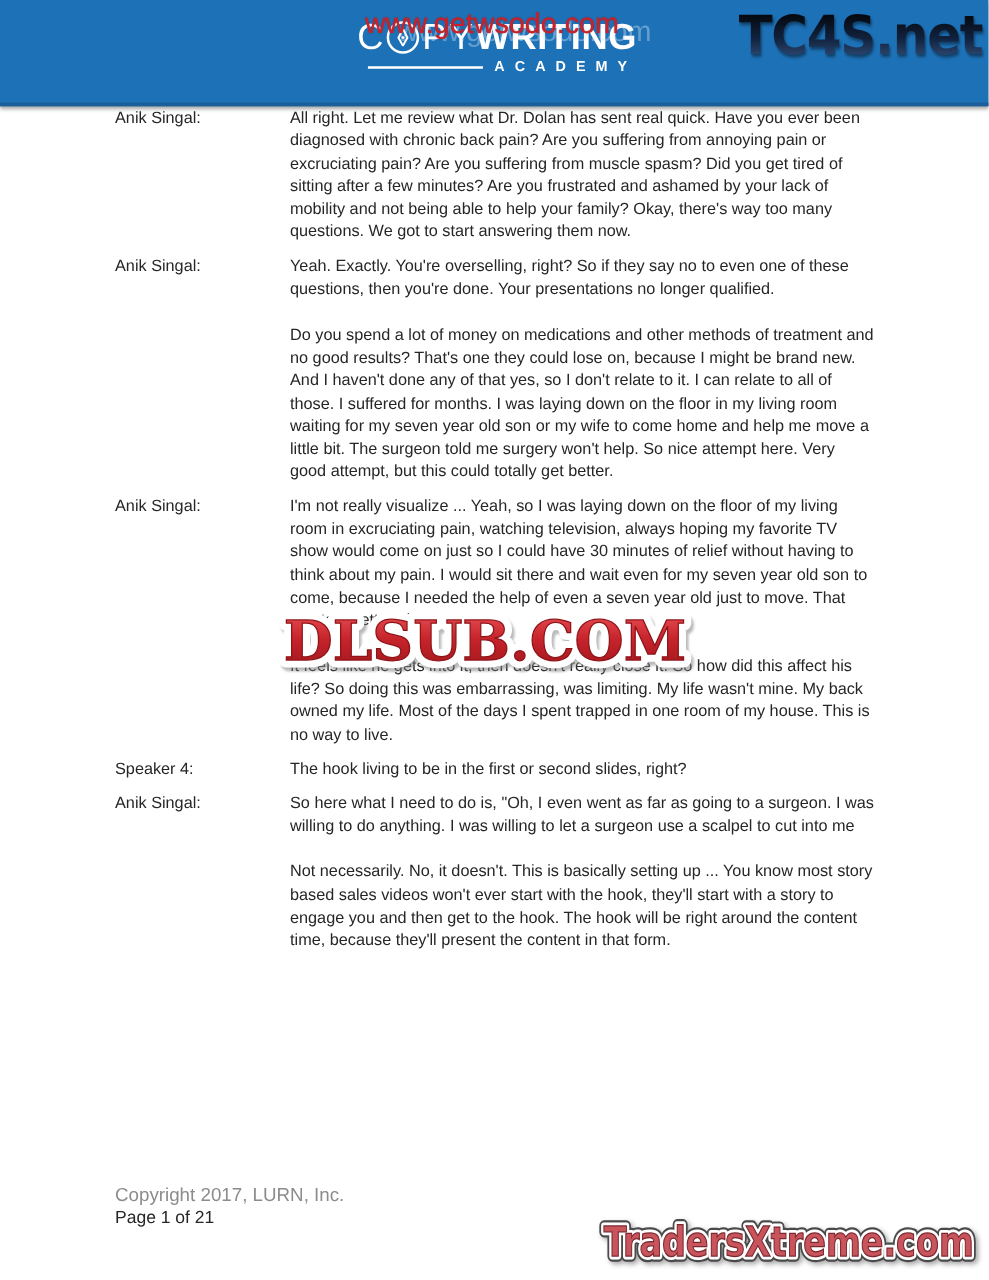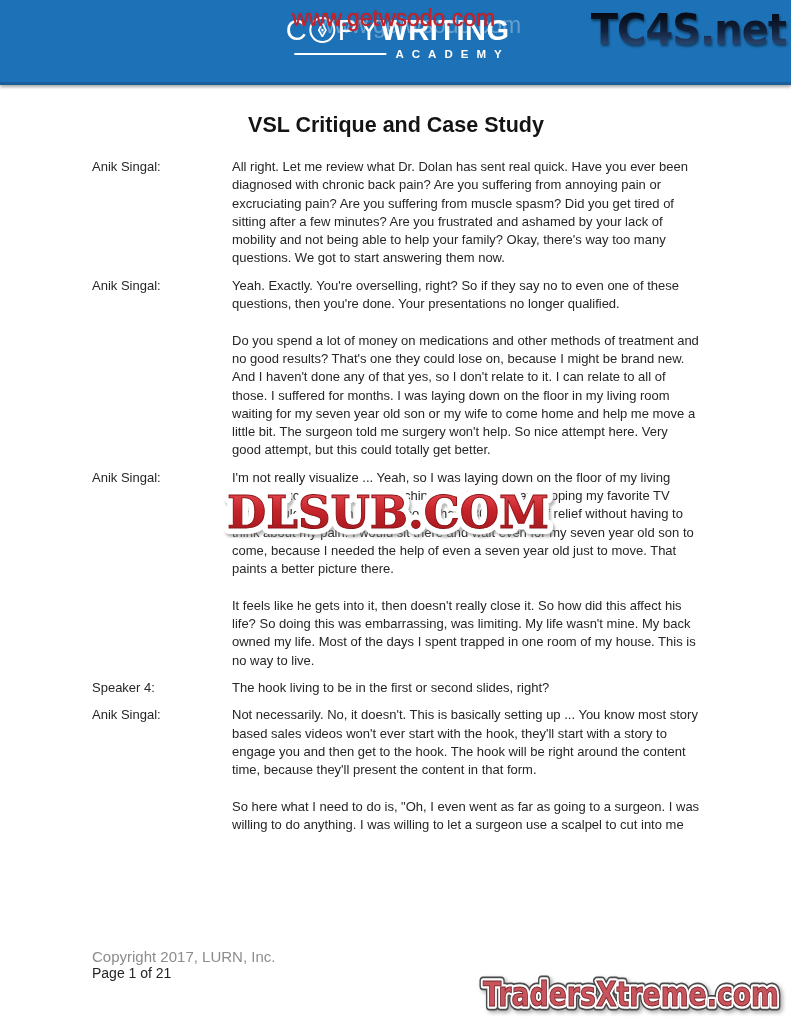--- a/index.html
+++ b/index.html
@@ -102,21 +102,20 @@
       </div>
       <div class="logo-line2">
         <span class="academy-rule"></span>
         <span class="logo-academy">ACADEMY</span>
       </div>
     </div>
     <div class="wm-tc4s">TC4S.net</div>
   </div>
 
   <div class="doc">
-    <div class="doc-title">VSL Critique and Case Study</div>
 
     <div class="row">
       <div class="speaker">Anik Singal:</div>
       <div class="dialog">
         <p>All right. Let me review what Dr. Dolan has sent real quick. Have you ever been diagnosed with chronic back pain? Are you suffering from annoying pain or excruciating pain? Are you suffering from muscle spasm? Did you get tired of sitting after a few minutes? Are you frustrated and ashamed by your lack of mobility and not being able to help your family? Okay, there's way too many questions. We got to start answering them now.</p>
       </div>
     </div>
 
 
     <div class="row">
@@ -139,22 +138,22 @@
     <div class="row">
       <div class="speaker">Speaker 4:</div>
       <div class="dialog">
         <p> The hook living to be in the first or second slides, right?</p>
       </div>
     </div>
 
     <div class="row">
       <div class="speaker">Anik Singal:</div>
       <div class="dialog">
+        <p>So here what I need to do is, "Oh, I even went as far as going to a surgeon. I was willing to do anything. I was willing to let a surgeon use a scalpel to cut into me</p>
         <p>Not necessarily. No, it doesn't. This is basically setting up ... You know most story based sales videos won't ever start with the hook, they'll start with a story to engage you and then get to the hook. The hook will be right around the content time, because they'll present the content in that form.</p>
-        <p>So here what I need to do is, "Oh, I even went as far as going to a surgeon. I was willing to do anything. I was willing to let a surgeon use a scalpel to cut into me</p>
       </div>
     </div>
   </div>
 
   <div class="wm-dlsub">
     <svg width="340" height="60" viewBox="0 0 340 60">
       <defs>
         <linearGradient id="dlsubGrad" x1="0" y1="0" x2="0" y2="1">
           <stop offset="0%" stop-color="#ea5257"></stop>
           <stop offset="45%" stop-color="#c7242b"></stop>

